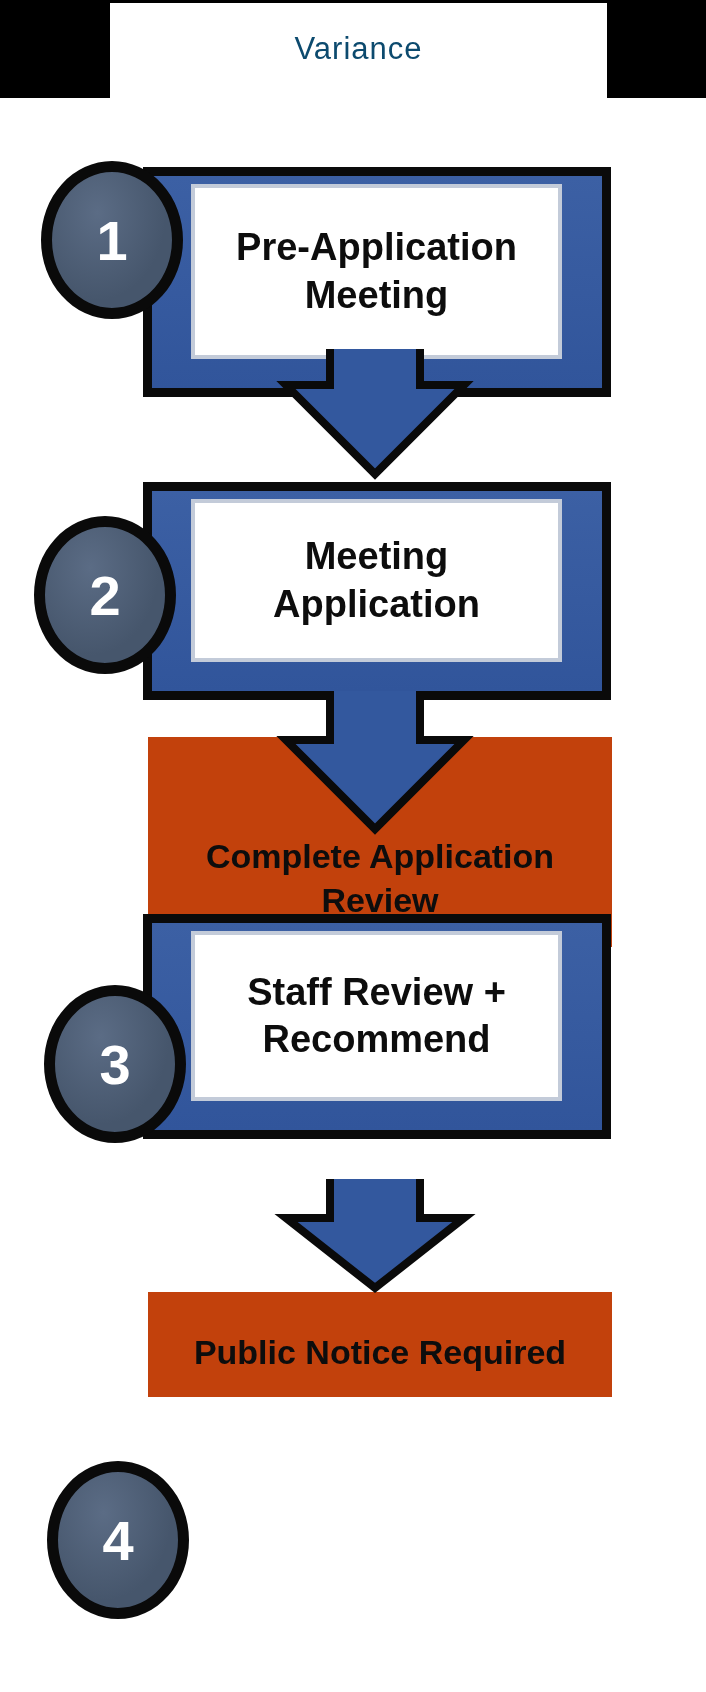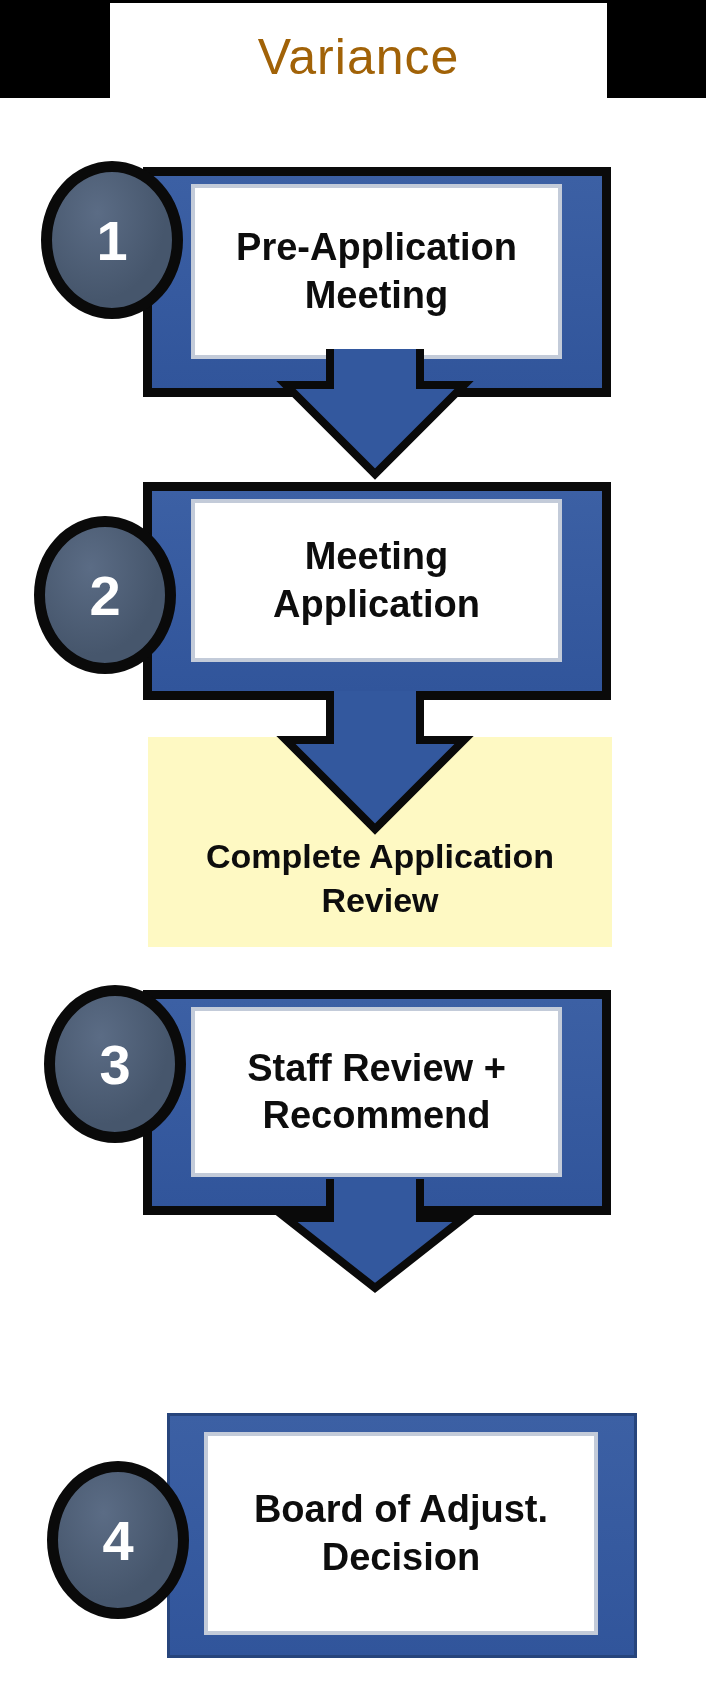--- a/index.html
+++ b/index.html
@@ -9,43 +9,43 @@
     background:#ffffff;
     font-family:"Liberation Sans", sans-serif;
     overflow:hidden;
   }
   
   .hdr-rule{position:absolute;left:0;top:0;width:706px;height:3px;background:#000;}
   .hdr-block{position:absolute;top:0;height:98px;background:#000;}
   .hdr-left{left:0;width:110px;}
   .hdr-right{left:607px;width:99px;}
   .title{
-    position:absolute;left:110px;top:8px;width:497px;height:98px;
+    position:absolute;left:110px;top:0;width:497px;height:98px;
     display:flex;align-items:center;justify-content:center;
-    font-size:50px;font-weight:400;color:#a16207;letter-spacing:1px;
+    font-size:31px;font-weight:400;color:#0c4a6e;letter-spacing:1px;
   }
   
   .note{
     position:absolute;left:148px;width:464px;box-sizing:border-box;
-    background:#fef9c3;
+    background:#c2410c;
     display:flex;align-items:center;justify-content:center;
     text-align:center;font-weight:bold;color:#0d0d0d;
     font-size:34px;line-height:1.28;white-space:pre-line;
   }
   .note-1{top:737px;height:210px;padding-top:74px;}
   .note-2{top:1292px;height:105px;padding-top:16px;}
   
   .step{
     position:absolute;box-sizing:border-box;
     background:linear-gradient(180deg,#3c60a4 0%,#31559b 100%);
     border:9px solid #0a0a0a;
   }
   .step-1{left:143px;top:128px;width:468px;height:230px;margin-top:39px;}
   .step-2{left:143px;top:482px;width:468px;height:218px;}
-  .step-3{left:143px;top:990px;width:468px;height:225px;}
+  .step-3{left:143px;top:914px;width:468px;height:225px;}
   .step-4{left:167px;top:1413px;width:470px;height:245px;border:3px solid #27457c;}
   .inner{
     position:absolute;left:39px;right:40px;top:8px;bottom:29px;
     background:#ffffff;border:4px solid #c3cbd9;
     display:flex;align-items:center;justify-content:center;
     text-align:center;font-weight:bold;color:#0d0d0d;
     font-size:38px;line-height:1.25;white-space:pre-line;
   }
   .step-4 .inner{left:34px;right:36px;top:16px;bottom:20px;}
   
@@ -69,36 +69,33 @@
 
 <div class="page">
 
   <div class="hdr-rule"></div>
   <div class="hdr-block hdr-left"></div>
   <div class="hdr-block hdr-right"></div>
   <div class="title">Variance</div>
 
   <div class="note note-1">Complete Application
 Review</div>
+  <div class="note note-2">Public Notice Required</div>
 
   <div class="step step-1">
     <div class="inner">Pre-Application
 Meeting</div>
   </div>
   <div class="step step-2">
     <div class="inner">Meeting
 Application</div>
   </div>
   <div class="step step-3">
     <div class="inner">Staff Review +
 Recommend</div>
-  </div>
-  <div class="step step-4">
-    <div class="inner">Board of Adjust.
-Decision</div>
   </div>
 
   <svg class="arrows" width="706" height="1692" viewBox="0 0 706 1692" aria-hidden="true">
     <g>
       <polygon points="330,349 330,385 286,385 375,474 464,385 420,385 420,349" fill="#33589e"></polygon>
       <path d="M330,349 L330,385 L286,385 L375,474 L464,385 L420,385 L420,349" fill="none" stroke="#0a0a0a" stroke-width="8"></path>
     </g>
     <g>
       <polygon points="330,691 330,740 286,740 375,829 464,740 420,740 420,691" fill="#33589e"></polygon>
       <path d="M330,691 L330,740 L286,740 L375,829 L464,740 L420,740 L420,691" fill="none" stroke="#0a0a0a" stroke-width="8"></path>

